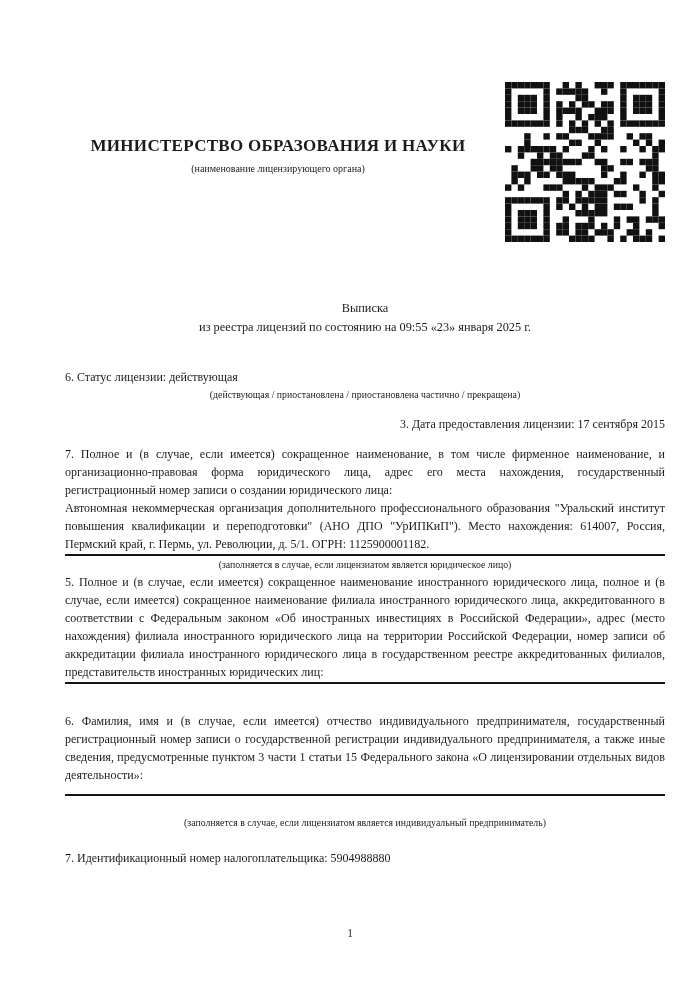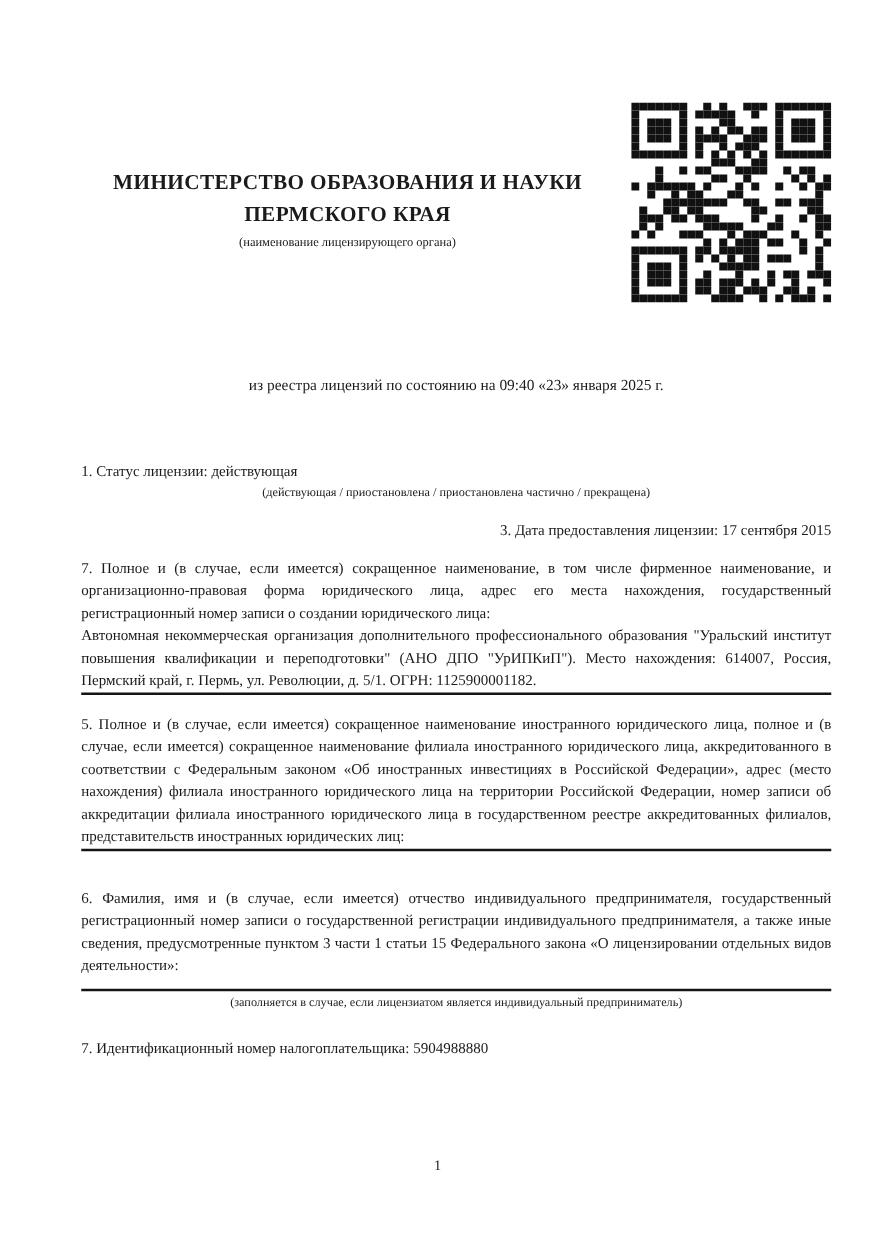--- a/index.html
+++ b/index.html
@@ -16,37 +16,36 @@
   .items{position:absolute;left:65px;top:368px;width:600px;font-size:12px;line-height:18px;}
   .para{text-align:justify;}
   .caption{font-size:9.8px;line-height:13px;text-align:center;}
   .rule{border-top:2px solid #141414;height:0;}
   .i1-caption{margin-top:2px;font-family:Liberation Serif, serif;}
   .i2{margin-top:22px;}
   .i3{margin-top:14px;text-align:right;}
   .i4{margin-top:12px;}
   .i4-rule{margin-top:1px;}
   .i4-caption{margin-top:2px;}
-  .i5{margin-top:14px;}
+  .i5{margin-top:2px;}
   .i5-rule{margin-top:1px;}
   .i5-caption{margin-top:2px;}
   .i6{margin-top:28px;}
   .i6-rule{margin-top:10px;}
-  .i6-caption{margin-top:3px;}
+  .i6-caption{margin-top:20px;}
   .i7{margin-top:20px;}
   .page-num{position:absolute;left:0;top:927px;width:700px;text-align:center;font-size:11.5px;}
 </style>
 </head>
 <body>
 
 <div class="page">
 
   <div class="ministry">
     <div class="ministry-line">МИНИСТЕРСТВО ОБРАЗОВАНИЯ И НАУКИ</div>
-    <div class="ministry-line">ПЕРМСКОГО КРАЯ</div>
     <div class="org-caption">(наименование лицензирующего органа)</div>
   </div>
 
   <svg class="qr" viewBox="0 0 160 160" xmlns="http://www.w3.org/2000/svg">
       <rect x="0.00" y="0.00" width="6.40" height="6.40" fill="#111"></rect>
       <rect x="6.40" y="0.00" width="6.40" height="6.40" fill="#111"></rect>
       <rect x="12.80" y="0.00" width="6.40" height="6.40" fill="#111"></rect>
       <rect x="19.20" y="0.00" width="6.40" height="6.40" fill="#111"></rect>
       <rect x="25.60" y="0.00" width="6.40" height="6.40" fill="#111"></rect>
       <rect x="32.00" y="0.00" width="6.40" height="6.40" fill="#111"></rect>
@@ -348,36 +347,38 @@
       <rect x="83.20" y="153.60" width="6.40" height="6.40" fill="#111"></rect>
       <rect x="102.40" y="153.60" width="6.40" height="6.40" fill="#111"></rect>
       <rect x="115.20" y="153.60" width="6.40" height="6.40" fill="#111"></rect>
       <rect x="128.00" y="153.60" width="6.40" height="6.40" fill="#111"></rect>
       <rect x="134.40" y="153.60" width="6.40" height="6.40" fill="#111"></rect>
       <rect x="140.80" y="153.60" width="6.40" height="6.40" fill="#111"></rect>
       <rect x="153.60" y="153.60" width="6.40" height="6.40" fill="#111"></rect>
     </svg>
 
   <div class="doc-title">
-    <div>из реестра лицензий по состоянию на 09:40 «23» января 2025 г.</div>
+    <div>Выписка</div>
+    <div>из реестра лицензий по состоянию на 09:55 «23» января 2025 г.</div>
   </div>
 
   <div class="items">
 
-    <div>1. Статус лицензии: действующая</div>
+    <div>6. Статус лицензии: действующая</div>
     <div class="caption i1-caption">(действующая / приостановлена / приостановлена частично / прекращена)</div>
 
 
     <div class="i3">3. Дата предоставления лицензии: 17 сентября 2015</div>
 
     <div class="i4">
       <div class="para">7. Полное и (в случае, если имеется) сокращенное наименование, в том числе фирменное наименование, и организационно-правовая форма юридического лица, адрес его места нахождения, государственный регистрационный номер записи о создании юридического лица:</div>
       <div class="para">Автономная некоммерческая организация дополнительного профессионального образования "Уральский институт повышения квалификации и переподготовки" (АНО ДПО "УрИПКиП"). Место нахождения: 614007, Россия, Пермский край, г. Пермь, ул. Революции, д. 5/1. ОГРН: 1125900001182.</div>
     </div>
     <div class="rule i4-rule"></div>
+    <div class="caption i4-caption">(заполняется в случае, если лицензиатом является юридическое лицо)</div>
 
     <div class="para i5">5. Полное и (в случае, если имеется) сокращенное наименование иностранного юридического лица, полное и (в случае, если имеется) сокращенное наименование филиала иностранного юридического лица, аккредитованного в соответствии с Федеральным законом «Об иностранных инвестициях в Российской Федерации», адрес (место нахождения) филиала иностранного юридического лица на территории Российской Федерации, номер записи об аккредитации филиала иностранного юридического лица в государственном реестре аккредитованных филиалов, представительств иностранных юридических лиц:</div>
     <div class="rule i5-rule"></div>
 
     <div class="para i6">6. Фамилия, имя и (в случае, если имеется) отчество индивидуального предпринимателя, государственный регистрационный номер записи о государственной регистрации индивидуального предпринимателя, а также иные сведения, предусмотренные пунктом 3 части 1 статьи 15 Федерального закона «О лицензировании отдельных видов деятельности»:</div>
     <div class="rule i6-rule"></div>
     <div class="caption i6-caption">(заполняется в случае, если лицензиатом является индивидуальный предприниматель)</div>
 
     <div class="i7">7. Идентификационный номер налогоплательщика: 5904988880</div>
 

